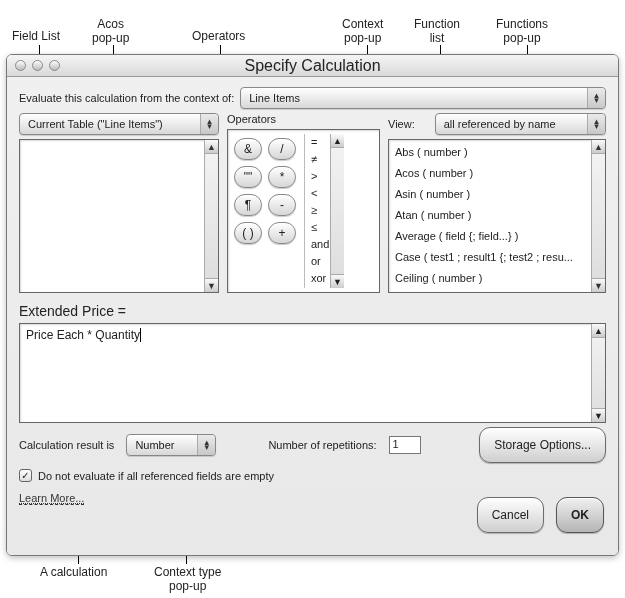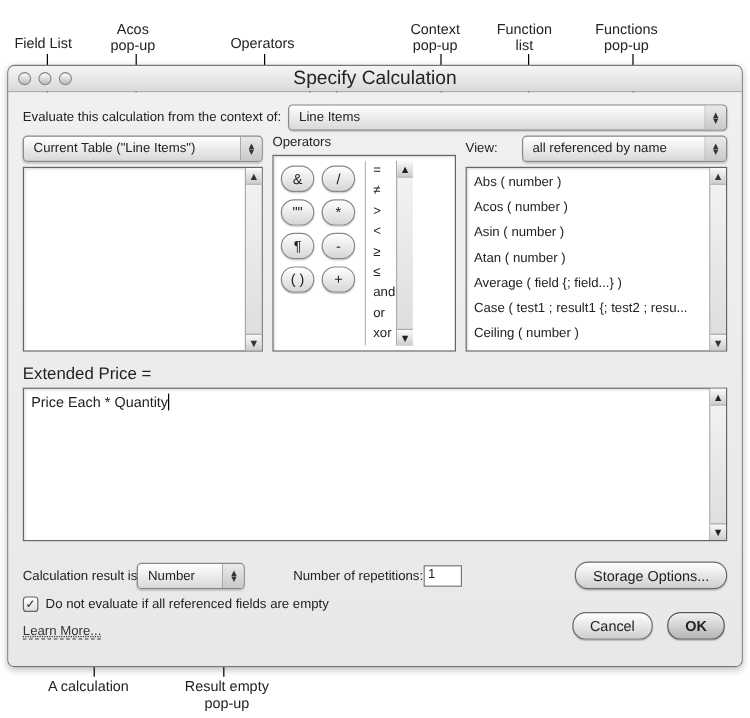--- a/index.html
+++ b/index.html
@@ -206,21 +206,21 @@
   .cmp-list .scroll .btn { position:absolute; left:0; right:0; height:14px; font-size:9px;
     display:flex; align-items:center; justify-content:center;
     background: linear-gradient(#fafafa,#ccc); border-bottom:1px solid #aaa;}
   .cmp-list .scroll .btn.down { bottom:0; border-top:1px solid #aaa; border-bottom:none;}
 
   .view-row { display:flex; align-items:center; gap:20px; }
 
   .calc-label { margin-top:10px; font-size:14px;}
   .calc-box {
     margin-top:4px;
-    height: 128px;
+    height: 100px;
     border:1px solid #666;
     background:#fff;
     padding:4px 6px;
     position:relative;
     box-shadow: inset 1px 1px 2px rgba(0,0,0,0.15);
     font-size:12px;
   }
   .calc-box .scroll {
     position:absolute; right:0; top:0; bottom:0; width:14px;
     background:linear-gradient(#f4f4f4,#dcdcdc);
@@ -228,33 +228,33 @@
   }
   .calc-box .scroll .btn { position:absolute; left:0; right:0; height:14px; font-size:9px;
     display:flex; align-items:center; justify-content:center;
     background:linear-gradient(#fafafa,#ccc); border-bottom:1px solid #aaa;}
   .calc-box .scroll .btn.down { bottom:0; border-top:1px solid #aaa; border-bottom:none;}
   .caret { display:inline-block; width:1px; height:14px; background:#000; vertical-align:text-bottom; margin-left:0px;}
 
   .row-result {
     display:flex;
     align-items:center;
-    gap:0;
-    margin-top:17px;
+    gap:12px;
+    margin-top:4px;
   }
   .num-input {
     width: 32px; height:18px;
     border:1px solid #777;
     background:#fff;
     padding: 1px 3px;
     font-size:11px;
   }
   .aqua-btn {
     display:inline-flex; align-items:center; justify-content:flex-end;
-    height: 23px; padding: 0 14px;
+    height: 36px; padding: 0 14px;
     border:1px solid #6b6b6b;
     border-radius: 11px;
     background: linear-gradient(#ffffff,#cfcfcf);
     box-shadow: inset 0 1px 0 #fff, 0 1px 1px rgba(0,0,0,0.25);
     font-size:12px;
     cursor: default;
   }
   .aqua-btn.default {
     background: linear-gradient(#f0f0f0,#b5b5b5);
     border-color:#555;
@@ -305,21 +305,21 @@
 <div class="ann-line ann-line-v" style="left:220px; top:45px; height:12px;"></div>
 <div class="ann-line ann-line-h" style="left:220px; top:57px; width:60px;"></div>
 <div class="ann-line ann-line-v" style="left:258px; top:57px; height:80px;"></div>
 <div class="ann-line ann-line-v" style="left:280px; top:57px; height:72px;"></div>
 <div class="ann-line" style="left:280px; top:129px; width:18px; height:1px; transform:rotate(50deg); transform-origin:left;"></div>
 <div class="ann-line ann-line-v" style="left:367px; top:45px; height:42px;"></div>
 <div class="ann-line ann-line-v" style="left:440px; top:45px; height:84px;"></div>
 <div class="ann-line ann-line-v" style="left:527px; top:45px; height:60px;"></div>
 
 <div class="ann-label" style="left:40px; top:566px;">A calculation</div>
-<div class="ann-label" style="left:154px; top:566px;">Result empty
+<div class="ann-label" style="left:154px; top:566px;">Context type
 pop-up</div>
 <div class="ann-line ann-line-v" style="left:78px; top:390px; height:174px;"></div>
 <div class="ann-line ann-line-v" style="left:186px; top:496px; height:68px;"></div>
 
 <div class="window">
   <div class="titlebar">
     <div class="traffic-lights">
       <span></span>
       <span></span>
       <span></span>

